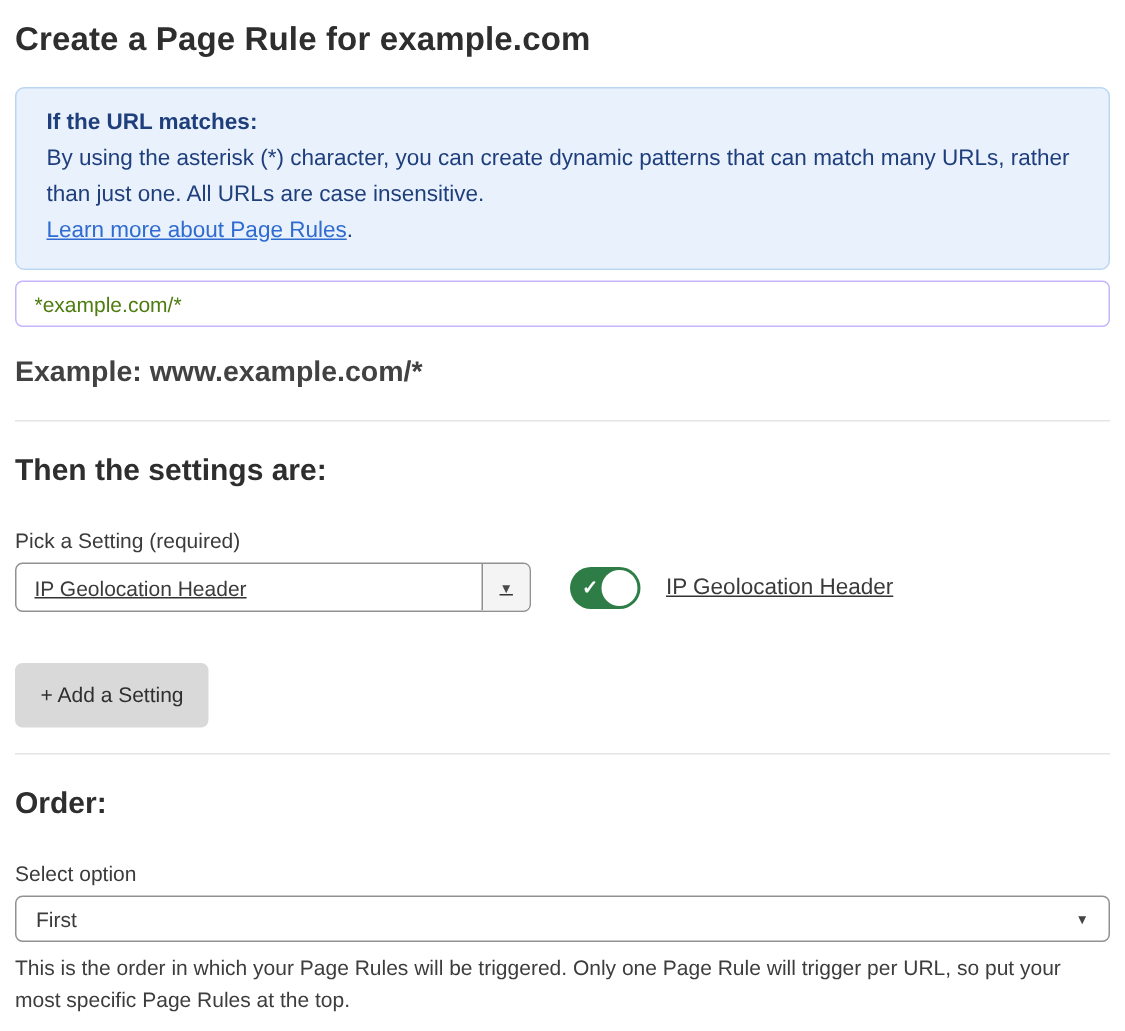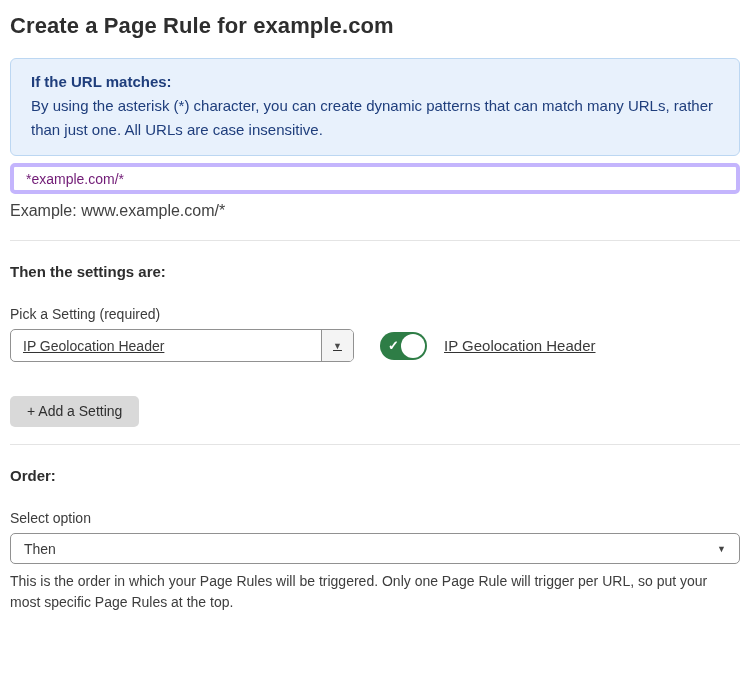--- a/index.html
+++ b/index.html
@@ -44,41 +44,42 @@
     font-size: 14px;
     color: #3b3b3b;
     margin-top: 26px;
   }
   .text-input {
     display: block;
     width: 100%;
     box-sizing: border-box;
     height: 31px;
     margin-top: 7px;
-    border: 4px solid #c4b5fd;
+    border: 1px solid #c4b5fd;
     border-radius: 5px;
     padding: 0 12px;
     font-family: "Liberation Sans", sans-serif;
     font-size: 14px;
-    color: #701a75;
+    color: #4d7c0f;
     background: #ffffff;
     outline: none;
   }
   .field-help {
-    font-size: 16px;
+    font-size: 19px;
     color: #424242;
-    margin-top: 8px;
+    margin-top: 20px;
+    font-weight: bold;
   }
   .divider {
     border: none;
     border-top: 1px solid #e4e4e4;
     margin: 20px 0 0 0;
   }
   .section-heading {
-    font-size: 15px;
+    font-size: 20px;
     font-weight: 700;
     color: #2e2e2e;
     margin-top: 22px;
   }
   .setting-row {
     display: flex;
     align-items: center;
     margin-top: 7px;
     text-decoration: underline;
   }
@@ -143,21 +144,21 @@
   }
   .toggle-label {
     margin-left: 17px;
     font-size: 15px;
     color: #3a3a3a;
   }
   .btn {
     display: inline-block;
     border: none;
     border-radius: 5px;
-    height: 31px;
+    height: 43px;
     padding: 0 17px;
     font-family: "Liberation Sans", sans-serif;
     font-size: 14px;
     cursor: pointer;
     line-height: 31px;
   }
   .btn-gray { background: #d9d9d9; color: #2f2f2f; }
   .add-setting-btn { margin-top: 34px; }
   .select-full {
     display: flex;
@@ -186,20 +187,21 @@
 </head>
 <body>
 
 <div class="page">
 
   <h1 class="page-title">Create a Page Rule for example.com</h1>
 
   <div class="info-box">
     <div class="info-heading">If the URL matches:</div>
     <div class="info-body">By using the asterisk (*) character, you can create dynamic patterns that can match many URLs, rather than just one. All URLs are case insensitive.</div>
+    <div class="info-link-line"><a>Learn more about Page Rules</a><span>.</span></div>
   </div>
 
   <input class="text-input" type="text" value="*example.com/*" style="">
   <div class="field-help">Example: www.example.com/*</div>
 
   <hr class="divider">
 
   <div class="section-heading">Then the settings are:</div>
 
   <div class="field-label">Pick a Setting (required)</div>
@@ -220,21 +222,21 @@
 
   <button class="btn btn-gray add-setting-btn">+ Add a Setting</button>
 
   <hr class="divider" style="margin-top:17px;">
 
   <div class="section-heading">Order:</div>
 
   <div class="field-label">Select option</div>
 
   <div class="select-full">
-    <span>Then</span>
+    <span>First</span>
     <span class="caret">▼</span>
   </div>
 
   <div class="order-help">This is the order in which your Page Rules will be triggered. Only one Page Rule will trigger per URL, so put your most specific Page Rules at the top.</div>
 
   
 
   
 
 </div>

